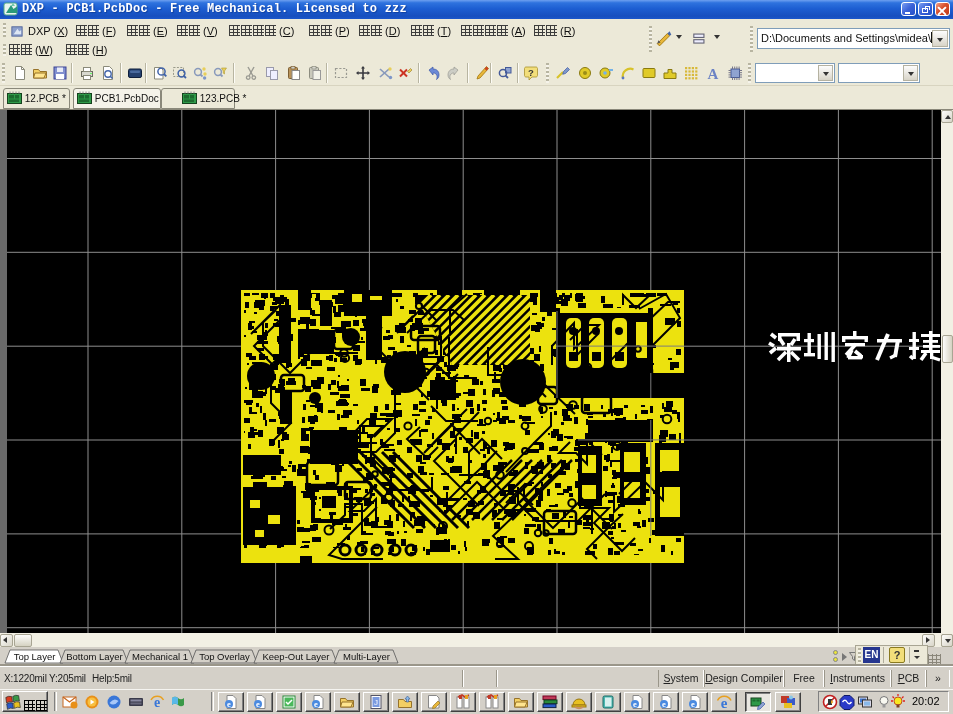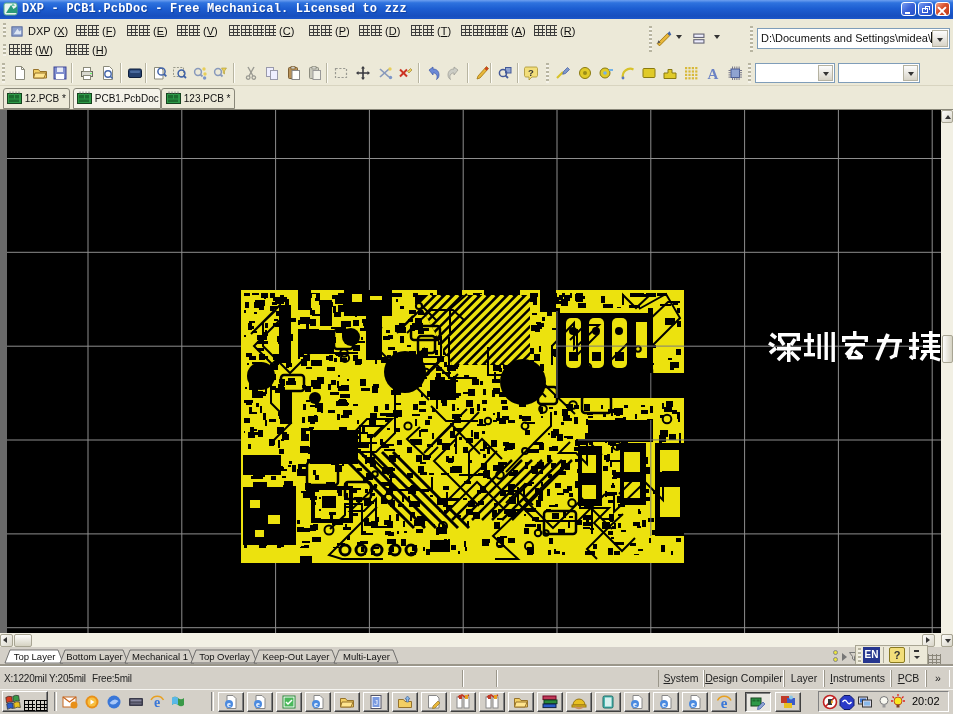--- a/index.html
+++ b/index.html
@@ -269,21 +269,21 @@
 <div class="abs" style="left:73px;top:88px;width:88px;height:21px;background:#f5f3ea;border:1px solid #8a887a;border-radius:3px 3px 0 0;font-size:10px;color:#111;line-height:20px;padding-left:3px;white-space:nowrap"><svg width="15" height="14" viewBox="0 0 15 14" style="vertical-align:-3px">
       <rect x="0.5" y="2.5" width="14" height="10" fill="#2e9948" stroke="#14421d"></rect>
       <rect x="2" y="4" width="5" height="3.5" fill="#1d6b2f"></rect>
       <rect x="8" y="4" width="4" height="3.5" fill="#1d6b2f"></rect>
       <rect x="2" y="8.5" width="10" height="2.5" fill="#1d6b2f"></rect>
       <line x1="3" y1="0.5" x2="3" y2="2.5" stroke="#888"></line>
       <line x1="6" y1="0.5" x2="6" y2="2.5" stroke="#888"></line>
       <line x1="9" y1="0.5" x2="9" y2="2.5" stroke="#888"></line>
       <line x1="12" y1="0.5" x2="12" y2="2.5" stroke="#888"></line>
     </svg> PCB1.PcbDoc</div>
-<div class="abs" style="left:161px;top:88px;width:74px;height:21px;background:#ece9d8;border:1px solid #8a887a;border-radius:3px 3px 0 0;font-size:10px;color:#111;line-height:20px;padding-left:4px;white-space:nowrap"><svg width="15" height="14" viewBox="0 0 15 14" style="vertical-align:-3px">
+<div class="abs" style="left:161px;top:88px;width:74px;height:21px;background:#ece9d8;border:1px solid #8a887a;border-radius:3px 3px 0 0;font-size:10px;color:#111;line-height:20px;padding-left:20px;white-space:nowrap"><svg width="15" height="14" viewBox="0 0 15 14" style="vertical-align:-3px">
       <rect x="0.5" y="2.5" width="14" height="10" fill="#2e9948" stroke="#14421d"></rect>
       <rect x="2" y="4" width="5" height="3.5" fill="#1d6b2f"></rect>
       <rect x="8" y="4" width="4" height="3.5" fill="#1d6b2f"></rect>
       <rect x="2" y="8.5" width="10" height="2.5" fill="#1d6b2f"></rect>
       <line x1="3" y1="0.5" x2="3" y2="2.5" stroke="#888"></line>
       <line x1="6" y1="0.5" x2="6" y2="2.5" stroke="#888"></line>
       <line x1="9" y1="0.5" x2="9" y2="2.5" stroke="#888"></line>
       <line x1="12" y1="0.5" x2="12" y2="2.5" stroke="#888"></line>
     </svg> 123.PCB&nbsp;*</div>
 <div class="abs" style="left:0;top:110px;width:941px;height:523px;background:#000"></div>
@@ -600,26 +600,26 @@
 <div style="position:absolute;left:858px;top:648px;width:3px;height:15px;background:repeating-linear-gradient(180deg,#b8b5a1 0 2px,#f5f3ea 2px 4px)"></div>
 <div class="abs" style="left:863px;top:647px;width:17px;height:16px;background:#26368f;color:#fff;font-size:10px;font-weight:bold;text-align:center;line-height:16px">EN</div>
 <div class="abs" style="left:883px;top:647px;width:1px;height:16px;background:#b0ad9c"></div>
 <div class="abs" style="left:889px;top:647px;width:16px;height:16px;background:#f2de7a;border:1px solid #8a7a20;border-radius:2px;text-align:center;font-size:11px;font-weight:bold;color:#333;line-height:15px">?</div>
 <div class="abs" style="left:909px;top:647px;width:1px;height:16px;background:#b0ad9c"></div>
 <div class="abs" style="left:914px;top:650px;width:5px;height:2px;background:#333"></div>
 <div class="abs" style="left:914px;top:656px;width:0;height:0;border-left:3px solid transparent;border-right:3px solid transparent;border-top:3.5px solid #333"></div>
 <div class="abs" style="left:927px;top:651px"><i class="cj" style="width:13px;height:12px;color:#8a867a;vertical-align:-1px"></i><i class="cj" style="width:13px;height:12px;color:#8a867a;vertical-align:-1px"></i></div>
 <div class="abs" style="left:0;top:666px;width:953px;height:23px;background:#d4d0c8;border-top:1px solid #fff;box-shadow:0 -2px 0 #9a968a"></div>
 <div class="abs" style="left:4px;top:673px;font-size:10px;letter-spacing:-0.2px;color:#222">X:1220mil Y:205mil</div>
-<div class="abs" style="left:92px;top:673px;font-size:10px;letter-spacing:-0.2px;color:#222">Free:5mil</div>
+<div class="abs" style="left:92px;top:673px;font-size:10px;letter-spacing:-0.2px;color:#222">Help:5mil</div>
 <div class="abs" style="left:462px;top:670px;width:2px;height:17px;border-left:1px solid #9a968a;border-right:1px solid #fff"></div>
 <div class="abs" style="left:496px;top:670px;width:2px;height:17px;border-left:1px solid #9a968a;border-right:1px solid #fff"></div>
 <div class="abs" style="left:658px;top:670px;width:46px;height:17px;border-left:1px solid #9a968a;border-right:1px solid #fff;font-size:10.5px;color:#222;text-align:center;line-height:17px;white-space:nowrap;overflow:hidden"><u>S</u>ystem</div>
 <div class="abs" style="left:704px;top:670px;width:80px;height:17px;border-left:1px solid #9a968a;border-right:1px solid #fff;font-size:10.5px;color:#222;text-align:center;line-height:17px;white-space:nowrap;overflow:hidden"><u>D</u>esign Compiler</div>
-<div class="abs" style="left:784px;top:670px;width:40px;height:17px;border-left:1px solid #9a968a;border-right:1px solid #fff;font-size:10.5px;color:#222;text-align:center;line-height:17px;white-space:nowrap;overflow:hidden">Layer</div>
+<div class="abs" style="left:784px;top:670px;width:40px;height:17px;border-left:1px solid #9a968a;border-right:1px solid #fff;font-size:10.5px;color:#222;text-align:center;line-height:17px;white-space:nowrap;overflow:hidden">Free</div>
 <div class="abs" style="left:824px;top:670px;width:67px;height:17px;border-left:1px solid #9a968a;border-right:1px solid #fff;font-size:10.5px;color:#222;text-align:center;line-height:17px;white-space:nowrap;overflow:hidden"><u>I</u>nstruments</div>
 <div class="abs" style="left:891px;top:670px;width:35px;height:17px;border-left:1px solid #9a968a;border-right:1px solid #fff;font-size:10.5px;color:#222;text-align:center;line-height:17px;white-space:nowrap;overflow:hidden"><u>P</u>CB</div>
 <div class="abs" style="left:926px;top:670px;width:24px;height:17px;border-left:1px solid #9a968a;border-right:1px solid #fff;font-size:10.5px;color:#222;text-align:center;line-height:17px;white-space:nowrap;overflow:hidden">»</div>
 <div class="abs" style="left:0;top:689px;width:953px;height:25px;background:#d4d0c8;border-top:1px solid #f5f4f0"></div>
 <div class="abs" style="left:2px;top:691px;width:46px;height:21px;background:#d4d0c8;border:1px solid;border-color:#fff #404040 #404040 #fff;box-shadow:inset -1px -1px 0 #808080"></div>
 <svg style="position:absolute;left:5px;top:694px" width="16" height="16" viewBox="0 0 16 16">
     <g transform="rotate(-8 8 8)">
       <path d="M1.5 2.5 q3-1.5 6 0 l0 5.5 q-3-1.5-6 0z" fill="#d83b1f" stroke="#222" stroke-width=".6"></path>
       <path d="M8.5 2.5 q3-1.5 6 0 l0 5.5 q-3-1.5-6 0z" fill="#3a9948" stroke="#222" stroke-width=".6"></path>
       <path d="M1.5 9 q3-1.5 6 0 l0 5.5 q-3-1.5-6 0z" fill="#2a5ac8" stroke="#222" stroke-width=".6"></path>

